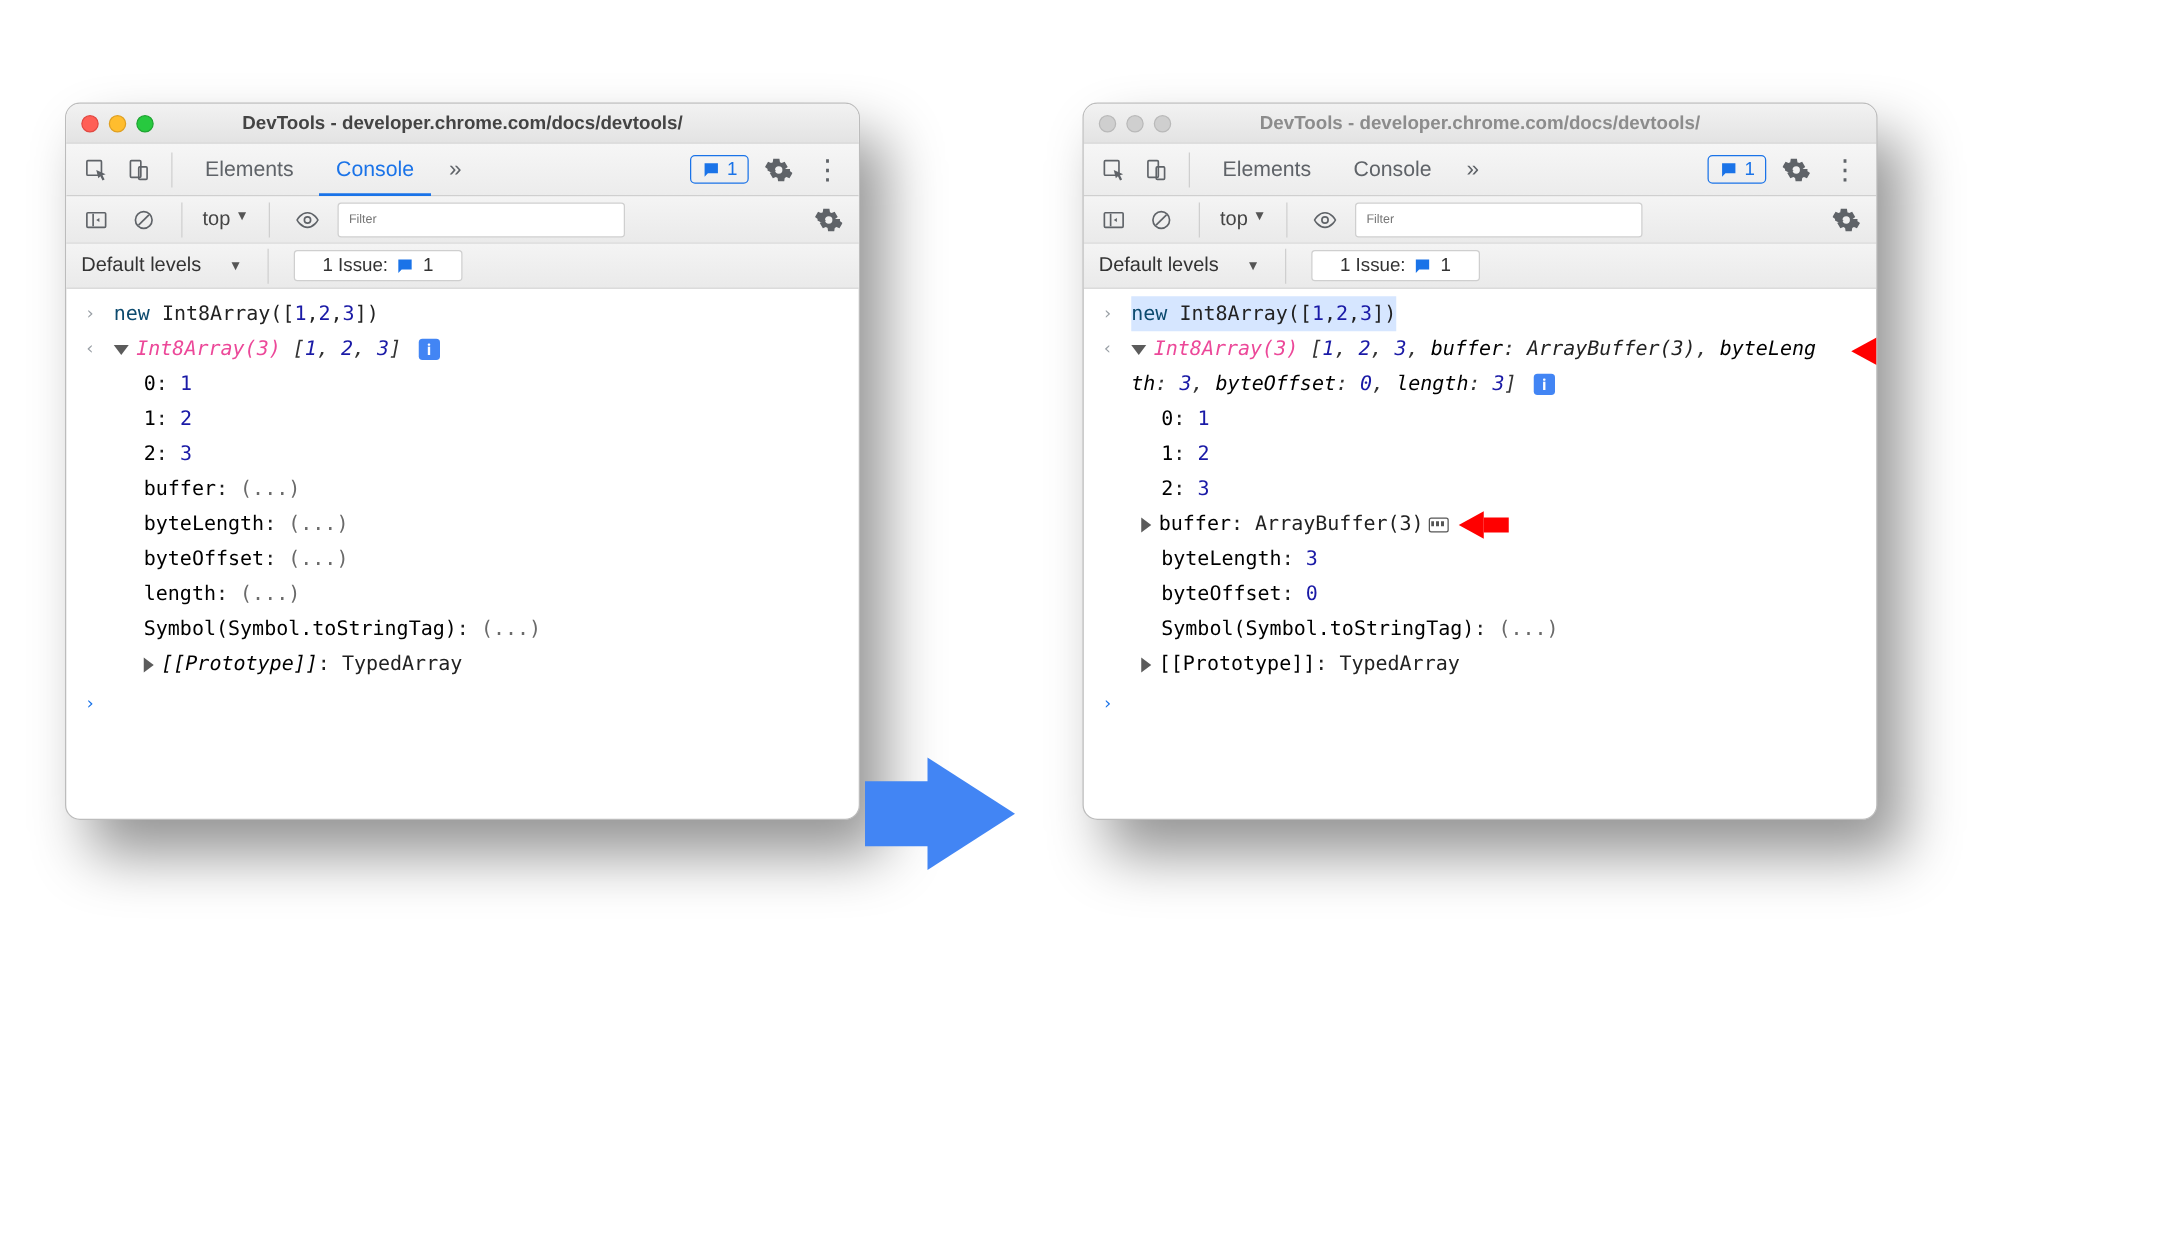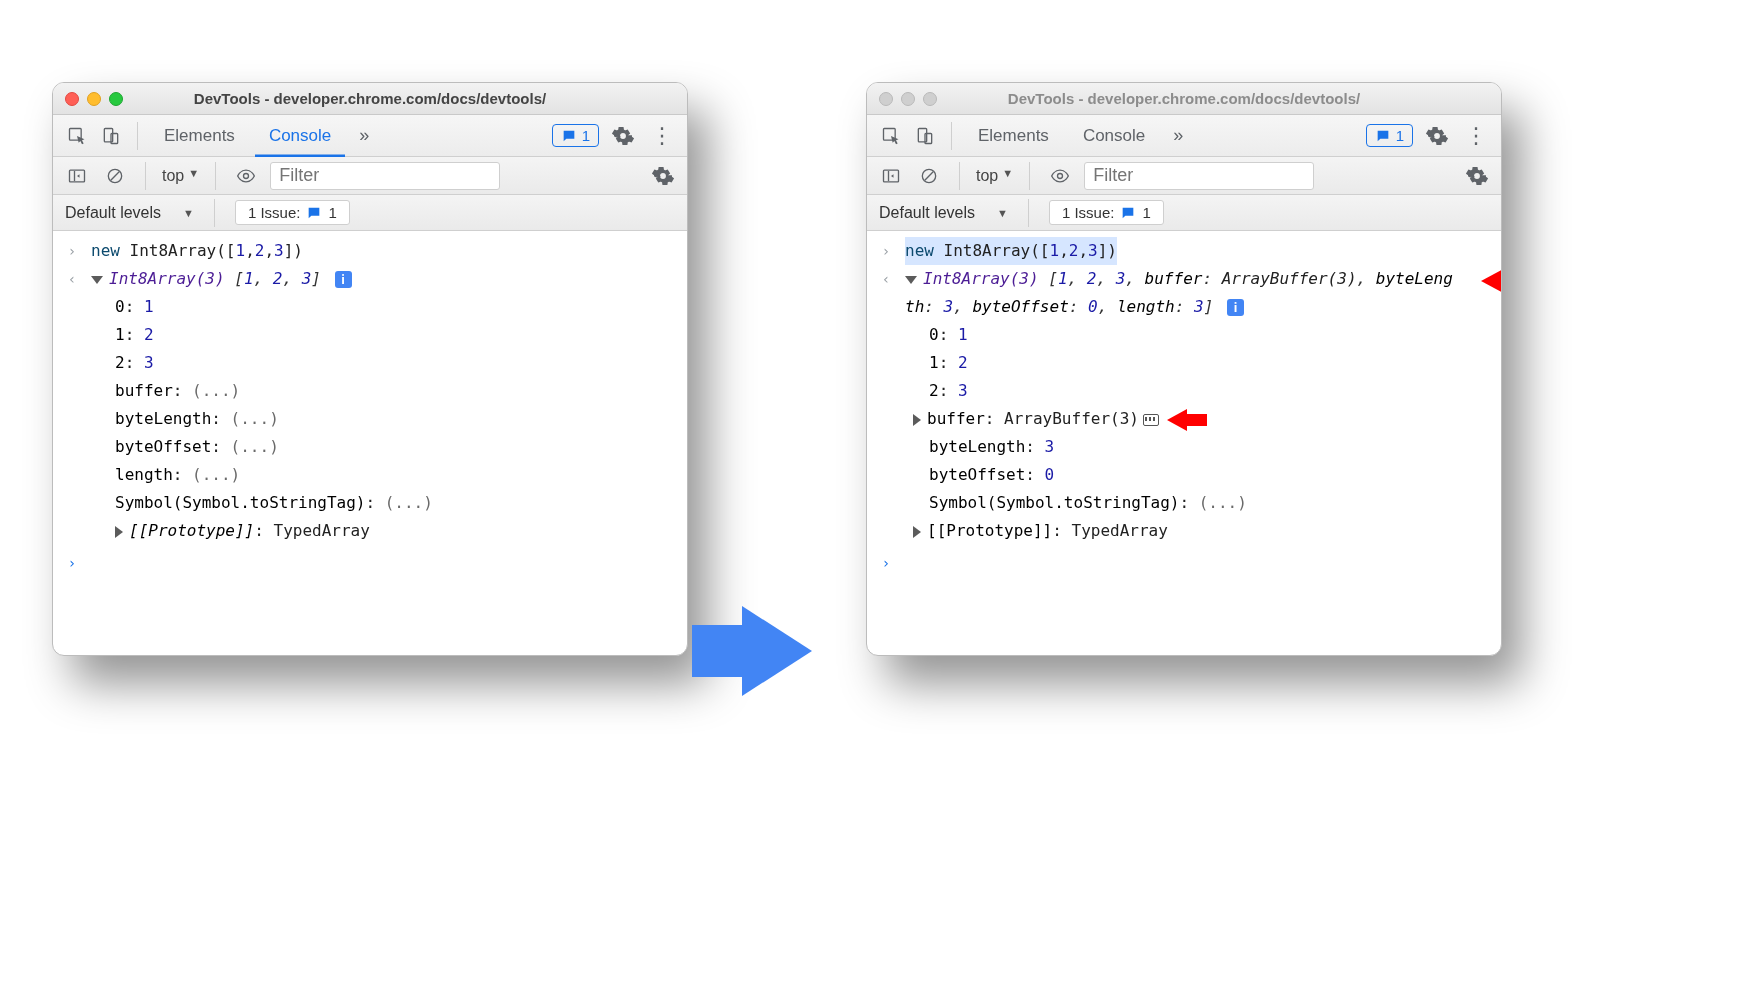--- a/index.html
+++ b/index.html
@@ -85,46 +85,46 @@
   .ctoolbar{
     height:38px;background:linear-gradient(#f4f4f4,#eaeaea);
     border-bottom:1px solid #cfcfcf;
     display:flex;align-items:center;padding:0 10px;gap:10px;
   }
   .context{font-size:16px;color:#444;display:flex;align-items:flex-start;gap:4px;cursor:pointer}
   .tri{font-size:11px;color:#555}
   .eye svg{width:20px;height:20px;stroke:#5f6368;fill:none;stroke-width:1.6}
   .filter{
     height:28px; width:230px; border:1px solid #cfcfcf; border-radius:3px;
-    background:#fff; padding:0 8px; font-size:18px; color:#444;
+    background:#fff; padding:0 8px; font-size:10px; color:#444;
   }
   .gear2{margin-left:auto}
   
   .levelrow{
     height:36px;background:linear-gradient(#f4f4f4,#eaeaea);
     border-bottom:1px solid #cfcfcf;
     display:flex;align-items:center;padding:0 12px;gap:14px;font-size:16px;color:#333;
   }
   .levels{display:flex;align-items:center;gap:22px;cursor:pointer}
   .issuebox{
     border:1px solid #cfcfcf;border-radius:3px;background:#fff;
-    padding:3px 12px;display:flex;align-items:center;gap:6px;font-size:15px;color:#333;cursor:pointer;
+    padding:3px 22px;display:flex;align-items:center;gap:6px;font-size:15px;color:#333;cursor:pointer;
   }
   .issuebox svg{width:16px;height:16px;fill:#1a73e8}
   
   .cbody{
     font-family: Menlo, Consolas, "DejaVu Sans Mono", monospace;
     font-size:16px; line-height:28px; color:#222;
     padding:6px 0 10px 0;
   }
   .row{display:flex;padding:0 10px;gap:10px}
   .gut{width:18px;text-align:center;color:#9aa0a6;font-size:14px;flex:none}
   .gut.blue{color:#1a73e8}
   .kw{color:#0c4a6e}
-  .cls{color:#4c1d95}
+  .cls{color:#ec4899}
   .num{color:#1a1aa6}
   .prop{color:#000000}
   .dim{color:#6a6a6a}
   .obj-ital{font-style:italic}
   .info-badge{
     display:inline-flex;width:17px;height:17px;background:#4285f4;color:#fff;
     border-radius:3px;align-items:center;justify-content:center;font-style:normal;
     font-family:system-ui;font-size:12px;font-weight:700;vertical-align:text-bottom;margin-left:4px;
   }
   .tree{padding-left:32px}

